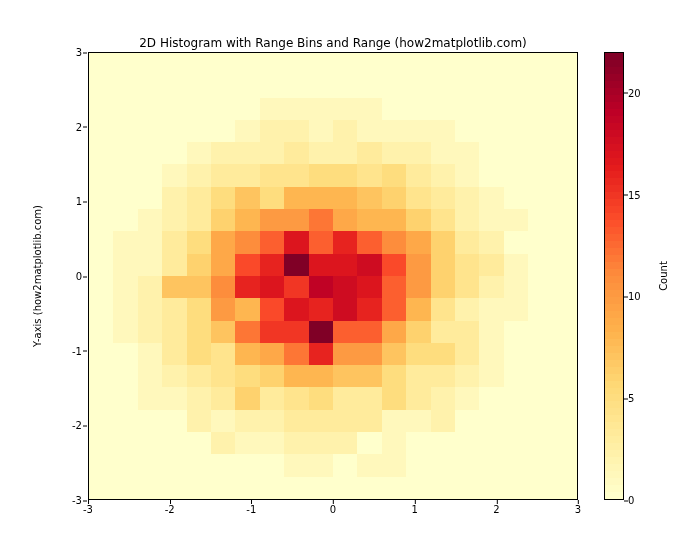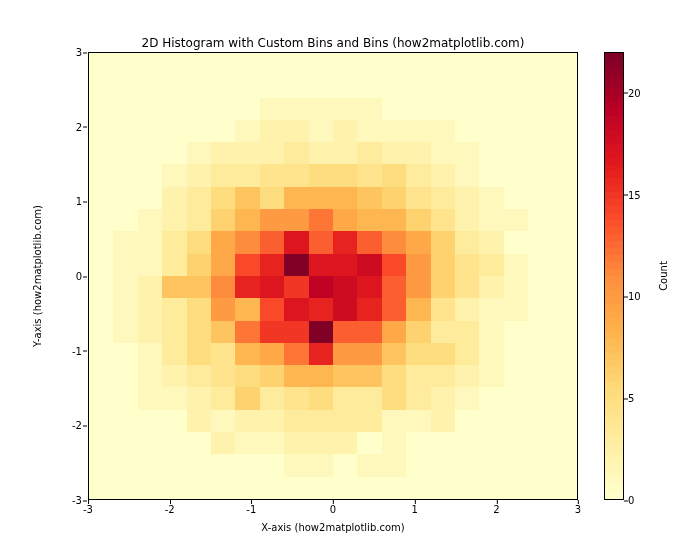--- a/index.html
+++ b/index.html
@@ -117,21 +117,21 @@
   }
   .cbtick .tick {
     position:absolute; left:-4px; top:50%; width:4px; height:1px; background:#000;
   }
 </style>
 </head>
 <body>
 
 <div class="figure">
 
-  <div class="title">2D Histogram with Custom Bins and Bins (how2matplotlib.com)</div>
+  <div class="title">2D Histogram with Range Bins and Range (how2matplotlib.com)</div>
 
   <div class="axes">
     <div class="cells" id="cells" style="grid-template-rows: repeat(20, 1fr); grid-template-columns: repeat(20, 1fr);">
         <div class="cell" style="background: rgb(255, 255, 204);"></div>
         <div class="cell" style="background: rgb(255, 255, 204);"></div>
         <div class="cell" style="background: rgb(255, 255, 204);"></div>
         <div class="cell" style="background: rgb(255, 255, 204);"></div>
         <div class="cell" style="background: rgb(255, 255, 204);"></div>
         <div class="cell" style="background: rgb(255, 255, 204);"></div>
         <div class="cell" style="background: rgb(255, 255, 204);"></div>
@@ -544,21 +544,20 @@
   <div id="yticks">
       <div class="ytick" style="left: 58px; top: 500px;"><div class="tick"></div>-3</div>
       <div class="ytick" style="left: 58px; top: 425.333px;"><div class="tick"></div>-2</div>
       <div class="ytick" style="left: 58px; top: 350.667px;"><div class="tick"></div>-1</div>
       <div class="ytick" style="left: 58px; top: 276px;"><div class="tick"></div>0</div>
       <div class="ytick" style="left: 58px; top: 201.333px;"><div class="tick"></div>1</div>
       <div class="ytick" style="left: 58px; top: 126.667px;"><div class="tick"></div>2</div>
       <div class="ytick" style="left: 58px; top: 52px;"><div class="tick"></div>3</div>
     </div>
 
-  <div class="xlabel">X-axis (how2matplotlib.com)</div>
   <div class="ylabel">Y-axis (how2matplotlib.com)</div>
 
   <div class="cbar" id="cbar">
       <div class="seg" style="background: rgb(128, 0, 38);"></div>
       <div class="seg" style="background: rgb(136, 0, 38);"></div>
       <div class="seg" style="background: rgb(143, 0, 38);"></div>
       <div class="seg" style="background: rgb(151, 0, 38);"></div>
       <div class="seg" style="background: rgb(159, 0, 38);"></div>
       <div class="seg" style="background: rgb(167, 0, 38);"></div>
       <div class="seg" style="background: rgb(174, 0, 38);"></div>

